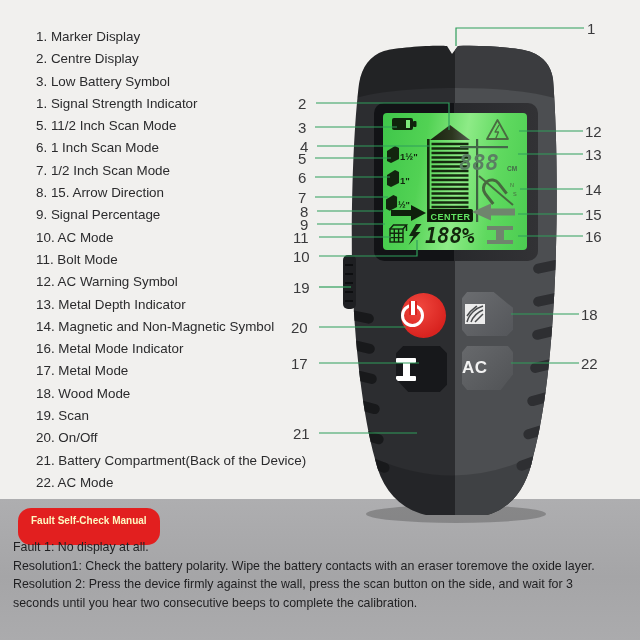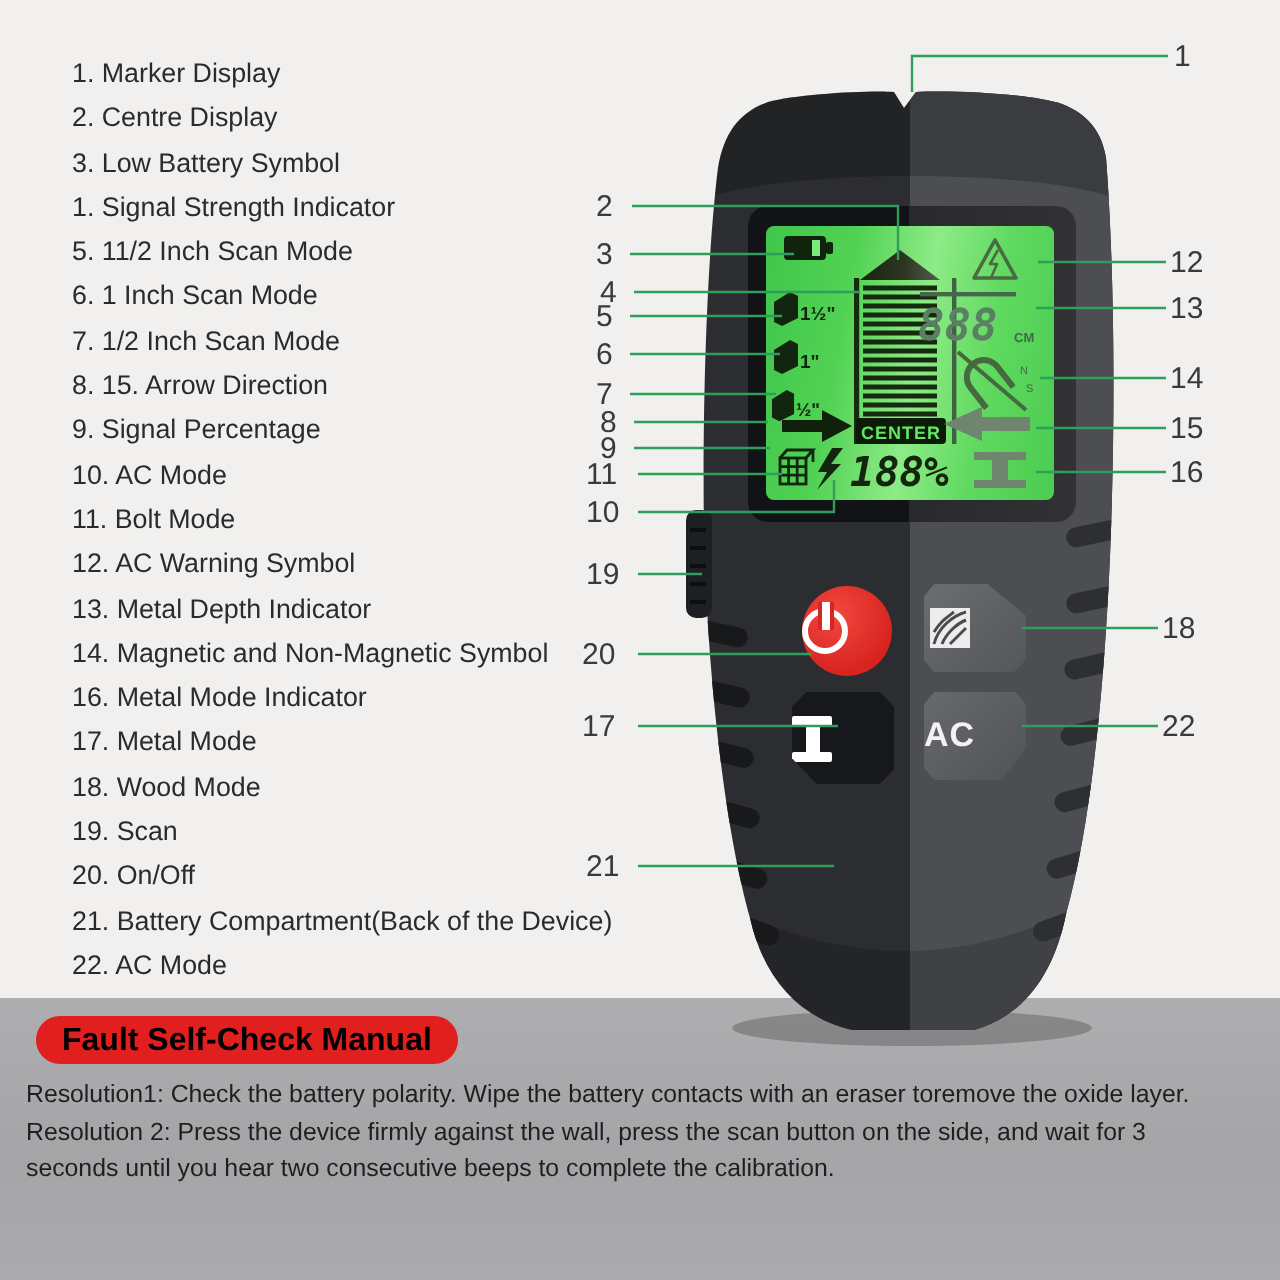--- a/index.html
+++ b/index.html
@@ -29,22 +29,22 @@
   .ibeam{display:flex;flex-direction:column;align-items:center;}
   .ibeam .bar{width:20px;height:5px;background:#fff;border-radius:1px;}
   .ibeam .stem{width:7px;height:13px;background:#fff;}
   .ac{left:462px;top:346px;width:51px;height:44px;
       background:linear-gradient(135deg,#67696c,#515356);
       clip-path:polygon(10% 0,90% 0,100% 14%,100% 64%,76% 100%,10% 100%,0 86%,0 14%);
       color:#f2f2f2;font-size:17px;font-weight:bold;letter-spacing:.5px;}
   .num{position:absolute;z-index:7;font-size:15px;color:#3a3a3c;}
   .parts{position:absolute;left:36px;top:26px;z-index:7;font-size:13.4px;color:#2b2b2d;line-height:22.3px;white-space:nowrap;}
   .fault{position:absolute;left:0;top:0;width:640px;height:640px;z-index:7;pointer-events:none;}
-  .badge{position:absolute;left:18px;top:508px;height:24px;line-height:25px;padding:0 13px;border-radius:13px;
-         background:#e21f1f;color:#000000;font-weight:bold;font-size:16px;}
+  .badge{position:absolute;left:18px;top:508px;height:37px;line-height:25px;padding:0 13px;border-radius:13px;
+         background:#e21f1f;color:#fef9c3;font-weight:bold;font-size:10px;}
   .fault-lines{position:absolute;left:13px;top:538px;font-size:12.4px;color:#1f1f21;line-height:18.6px;white-space:nowrap;}
 </style>
 </head>
 <body>
 
 <div class="stage">
 
   <div class="floor"></div>
 
   <svg class="device-svg" width="640" height="640" viewBox="0 0 640 640">
@@ -248,19 +248,20 @@
     <div>18. Wood Mode</div>
     <div>19. Scan</div>
     <div>20. On/Off</div>
     <div>21. Battery Compartment(Back of the Device)</div>
     <div>22. AC Mode</div>
   </div>
 
   <div class="fault">
     <div class="badge">Fault Self-Check Manual</div>
     <div class="fault-lines">
+      <div>Fault 1: No display at all.</div>
       <div>Resolution1: Check the battery polarity. Wipe the battery contacts with an eraser toremove the oxide layer.</div>
       <div>Resolution 2: Press the device firmly against the wall, press the scan button on the side, and wait for 3</div>
       <div>seconds until you hear two consecutive beeps to complete the calibration.</div>
     </div>
   </div>
 
 </div>
 
 </body></html>

